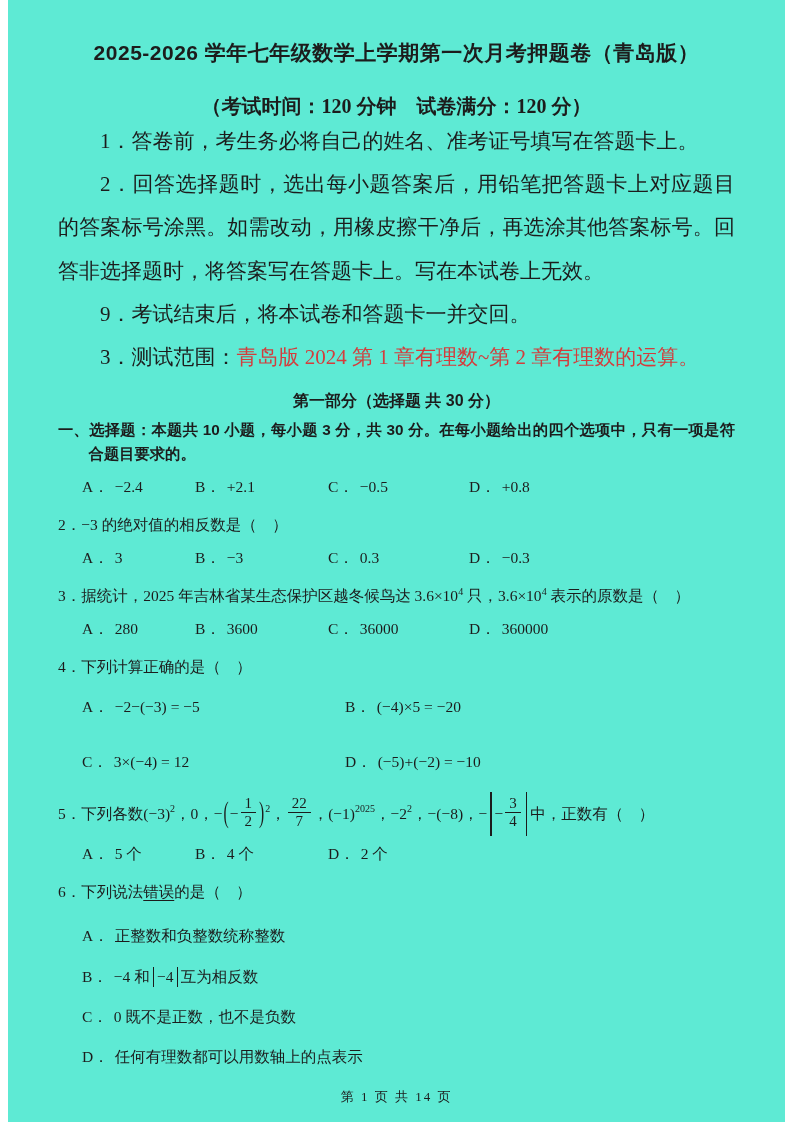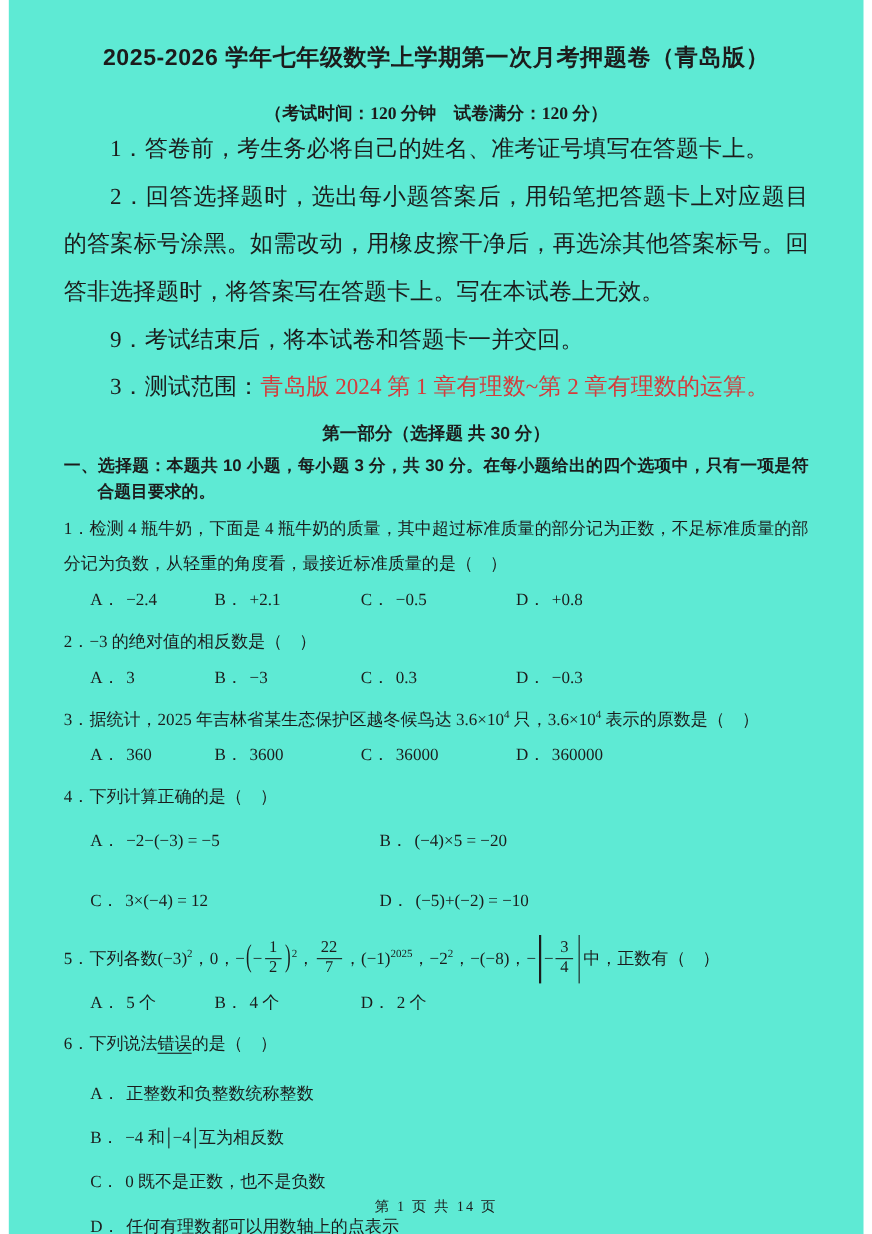--- a/index.html
+++ b/index.html
@@ -20,21 +20,21 @@
     text-align: center;
     font-family: "Liberation Sans", "DejaVu Sans", sans-serif;
     font-weight: bold;
     font-size: 21px;
     line-height: 1.4;
     letter-spacing: 0.5px;
   }
   .subtitle {
     margin-top: 26px;
     text-align: center;
-    font-size: 16px;
+    font-size: 20px;
     font-weight: bold;
   }
   .notice-h {
     margin-top: 20px;
     font-family: "Liberation Sans", "DejaVu Sans", sans-serif;
     font-weight: bold;
     font-size: 15.5px;
     line-height: 1.6;
   }
   .notice-item {
@@ -133,41 +133,40 @@
       <p class="notice-item"><span class="zh">2．回答选择题时，选出每小题答案后，用铅笔把答题卡上对应题目的答案标号涂黑。如需改动，用橡皮擦干净后，再选涂其他答案标号。回答非选择题时，将答案写在答题卡上。写在本试卷上无效。</span></p>
       <p class="notice-item"><span class="zh">9．考试结束后，将本试卷和答题卡一并交回。</span></p>
       <p class="notice-item"><span class="zh">3．测试范围：</span><span class="zh red">青岛版 2024 第 1 章有理数~第 2 章有理数的运算。</span></p>
     </div>
 
   <div class="section-h">第一部分（选择题 共 30 分）</div>
   <div class="intro">一、选择题：本题共 10 小题，每小题 3 分，共 30 分。在每小题给出的四个选项中，只有一项是符合题目要求的。</div>
 
   <div>
       <div class="question">
-        <div class="q-stem"><span class="zh">1．检测 4 瓶牛奶，下面是 4 瓶牛奶的质量，其中超过标准质量的部分记为正数，不足标准质量的部分记为负数，从轻重的角度看，最接近标准质量的是（　）</span></div>
         <div class="opts cols4">
           <span class="q-option"><span class="opt-label">A．</span><span class="opt-content"><span class="math">−2.4</span></span></span>
           <span class="q-option"><span class="opt-label">B．</span><span class="opt-content"><span class="math">+2.1</span></span></span>
           <span class="q-option"><span class="opt-label">C．</span><span class="opt-content"><span class="math">−0.5</span></span></span>
           <span class="q-option"><span class="opt-label">D．</span><span class="opt-content"><span class="math">+0.8</span></span></span>
         </div>
       </div>
       <div class="question">
         <div class="q-stem"><span class="zh">2．</span><span class="math">−3</span><span class="zh"> 的绝对值的相反数是（　）</span></div>
         <div class="opts cols4">
           <span class="q-option"><span class="opt-label">A．</span><span class="opt-content"><span class="math">3</span></span></span>
           <span class="q-option"><span class="opt-label">B．</span><span class="opt-content"><span class="math">−3</span></span></span>
           <span class="q-option"><span class="opt-label">C．</span><span class="opt-content"><span class="math">0.3</span></span></span>
           <span class="q-option"><span class="opt-label">D．</span><span class="opt-content"><span class="math">−0.3</span></span></span>
         </div>
       </div>
       <div class="question">
         <div class="q-stem"><span class="zh">3．据统计，2025 年吉林省某生态保护区越冬候鸟达 </span><span class="math">3.6×10</span><sup class="math">4</sup><span class="zh"> 只，</span><span class="math">3.6×10</span><sup class="math">4</sup><span class="zh"> 表示的原数是（　）</span></div>
         <div class="opts cols4">
-          <span class="q-option"><span class="opt-label">A．</span><span class="opt-content"><span class="math">360</span></span></span>
+          <span class="q-option"><span class="opt-label">A．</span><span class="opt-content"><span class="math">280</span></span></span>
           <span class="q-option"><span class="opt-label">B．</span><span class="opt-content"><span class="math">3600</span></span></span>
           <span class="q-option"><span class="opt-label">C．</span><span class="opt-content"><span class="math">36000</span></span></span>
           <span class="q-option"><span class="opt-label">D．</span><span class="opt-content"><span class="math">360000</span></span></span>
         </div>
       </div>
       <div class="question">
         <div class="q-stem"><span class="zh">4．下列计算正确的是（　）</span></div>
         <div class="opts cols2">
           <span class="q-option"><span class="opt-label">A．</span><span class="opt-content"><span class="math">−2−(−3) = −5</span></span></span>
           <span class="q-option"><span class="opt-label">B．</span><span class="opt-content"><span class="math">(−4)×5 = −20</span></span></span>

